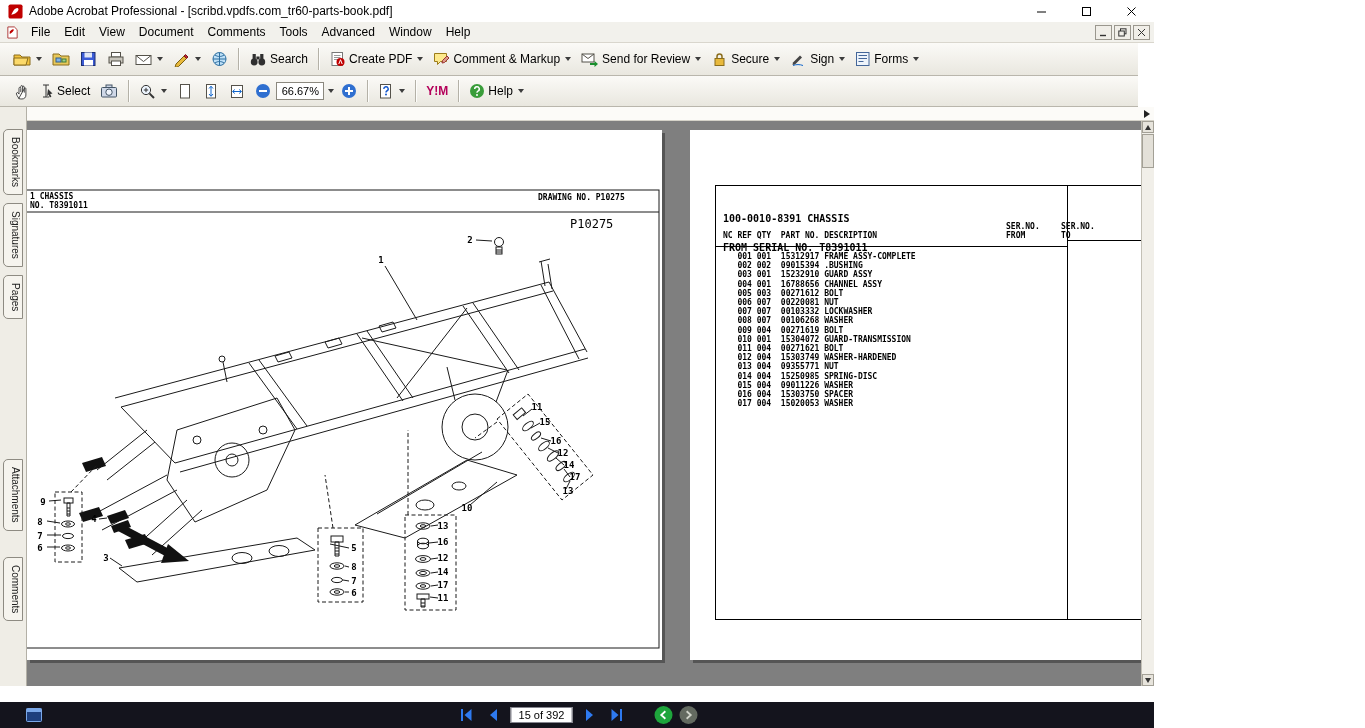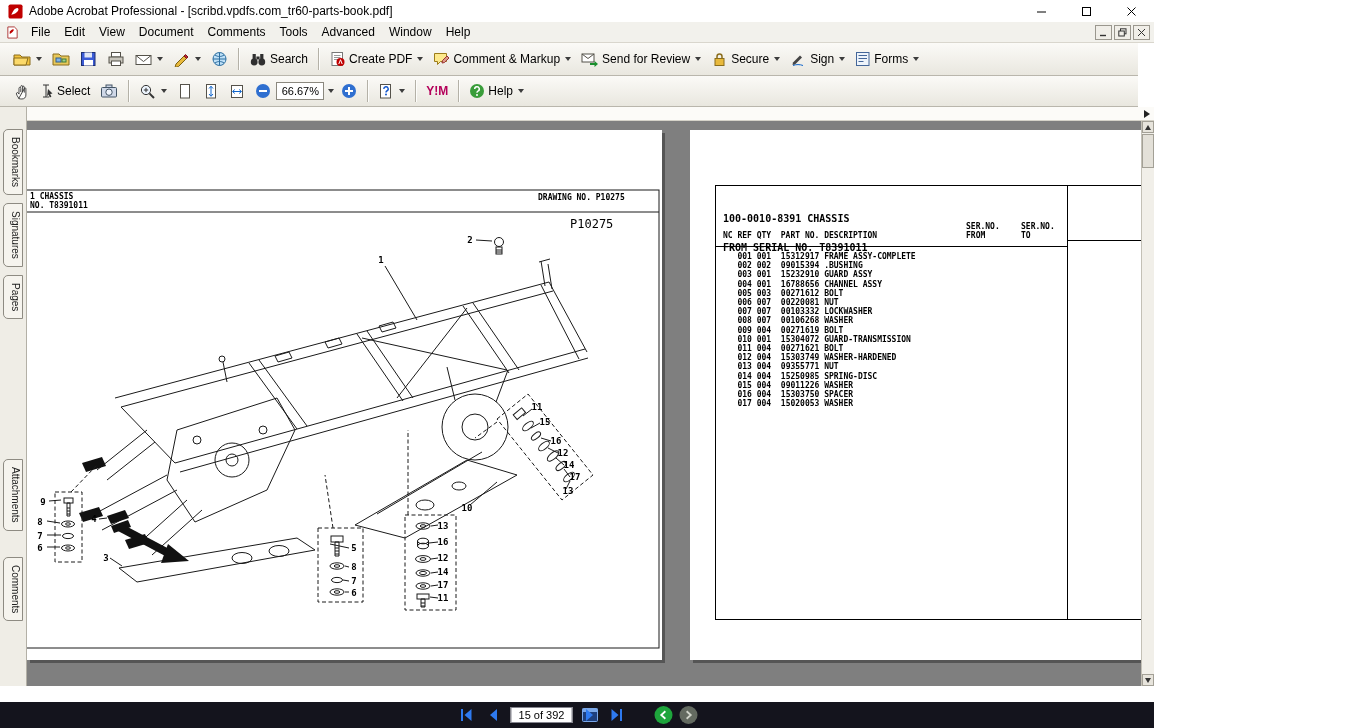--- a/index.html
+++ b/index.html
@@ -66,36 +66,36 @@
   .lp-t2 { position:absolute; left:3px; top:71px; font-size:8px; line-height:9px; white-space:pre; }
   .lp-dn { position:absolute; left:511px; top:63px; font-size:8px; white-space:pre; }
   .lp-pc { position:absolute; left:543px; top:87px; font-size:12px; white-space:pre; }
 
   .ptable { position:absolute; left:25px; top:55px; width:630px; height:435px; }
   .tleft { position:absolute; left:0; top:0; width:353px; height:435px; border:1px solid #000; }
   .tright { position:absolute; left:353px; top:0; right:0; height:435px; border-top:1px solid #000; border-right:1px solid #000; border-bottom:1px solid #000; }
   .trule { position:absolute; top:54px; left:0; right:0; border-top:1px solid #000; }
   .thead { padding:9px 0 0 7px; font-size:10px; line-height:9.5px; white-space:pre; }
   .colhead { position:absolute; left:7px; top:45px; font-size:8px; white-space:pre; }
-  .serno { position:absolute; top:36px; font-size:8px; line-height:9px; font-weight:bold; font-family:"DejaVu Sans Mono",monospace; white-space:pre; display:flex; flex-direction:column; }
+  .serno { position:absolute; top:36px; font-size:8px; line-height:9px; font-weight:bold; font-family:"DejaVu Sans Mono",monospace; white-space:pre; display:flex; flex-direction:column;margin-left:40px; }
   .headrule { position:absolute; left:0; right:0; top:60px; border-top:1px solid #000; }
   .rows { position:absolute; left:7px; top:66px; font-size:8px; line-height:9.2px; }
   .prow { white-space:pre; padding-left:3ch; }
 
   
   .hstrip { position:absolute; left:0; top:686px; right:0; height:16px; background:#f1efe9; border-top:1px solid #c3c0b6; display:flex; align-items:center; }
   .panicon { margin-left:26px; display:flex; align-items:center; gap:1px; }
   .pagesize { font-size:11px; margin-left:16px; }
   .hsbtn { width:15px; height:13px; margin-left:22px; background:#e7e4dc; border:1px solid #a3a096; display:flex; align-items:center; justify-content:center; }
   .tri-l { width:0; height:0; border-top:3px solid transparent; border-bottom:3px solid transparent; border-right:5px solid #333; }
   .tri-r { width:0; height:0; border-top:3px solid transparent; border-bottom:3px solid transparent; border-left:5px solid #333; }
   .htrack { flex:1; height:13px; margin:0 2px; background:#f7f5ef; border:1px solid #d4d1c7; position:relative; }
   .hthumb { position:absolute; left:1px; top:0; height:11px; width:72%; background:#e3e0d8; border:1px solid #a3a096; }
 
-  .navbar { position:absolute; left:0; top:702px; right:0; height:26px; background:#14141d; display:flex; align-items:center;justify-content:center; }
+  .navbar { position:absolute; left:0; top:702px; right:0; height:26px; background:#14141d; display:flex; align-items:center; }
   .taskicon { margin-left:26px; }
   .navcenter { position:absolute; left:50%; top:0; height:26px; transform:translateX(-50%); display:flex; align-items:center; gap:7px; }
   .navbtn { width:20px; height:18px; background:transparent; border:none; display:flex; align-items:center; justify-content:center; }
   .navpage { width:62px; height:16px; font-size:11px; font-family:inherit; text-align:center; background:#fff; border:1px solid #85858f; }
   .viewbtn { width:18px; height:18px; border-radius:50%; border:none; display:flex; align-items:center; justify-content:center; }
   .viewbtn.prev { background:#1ea53c; }
   .viewbtn.next { background:#636a60; }
 </style>
 </head>
 <body>

